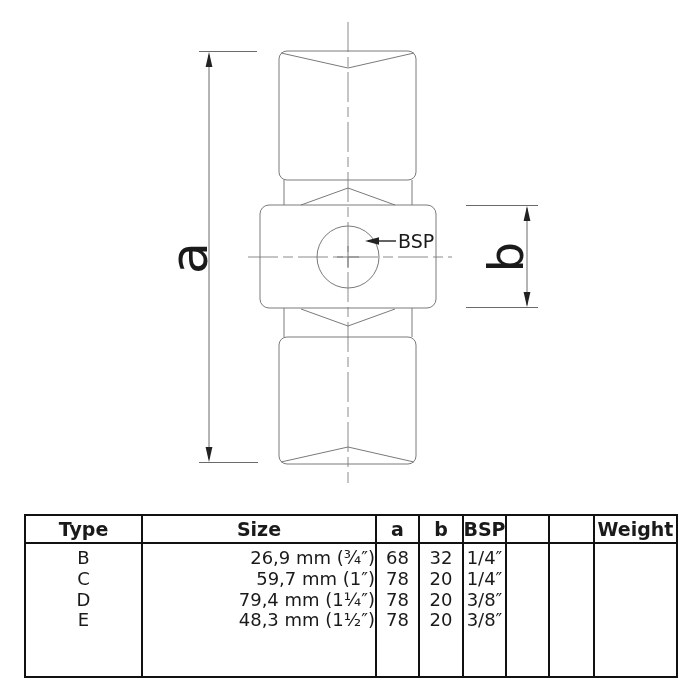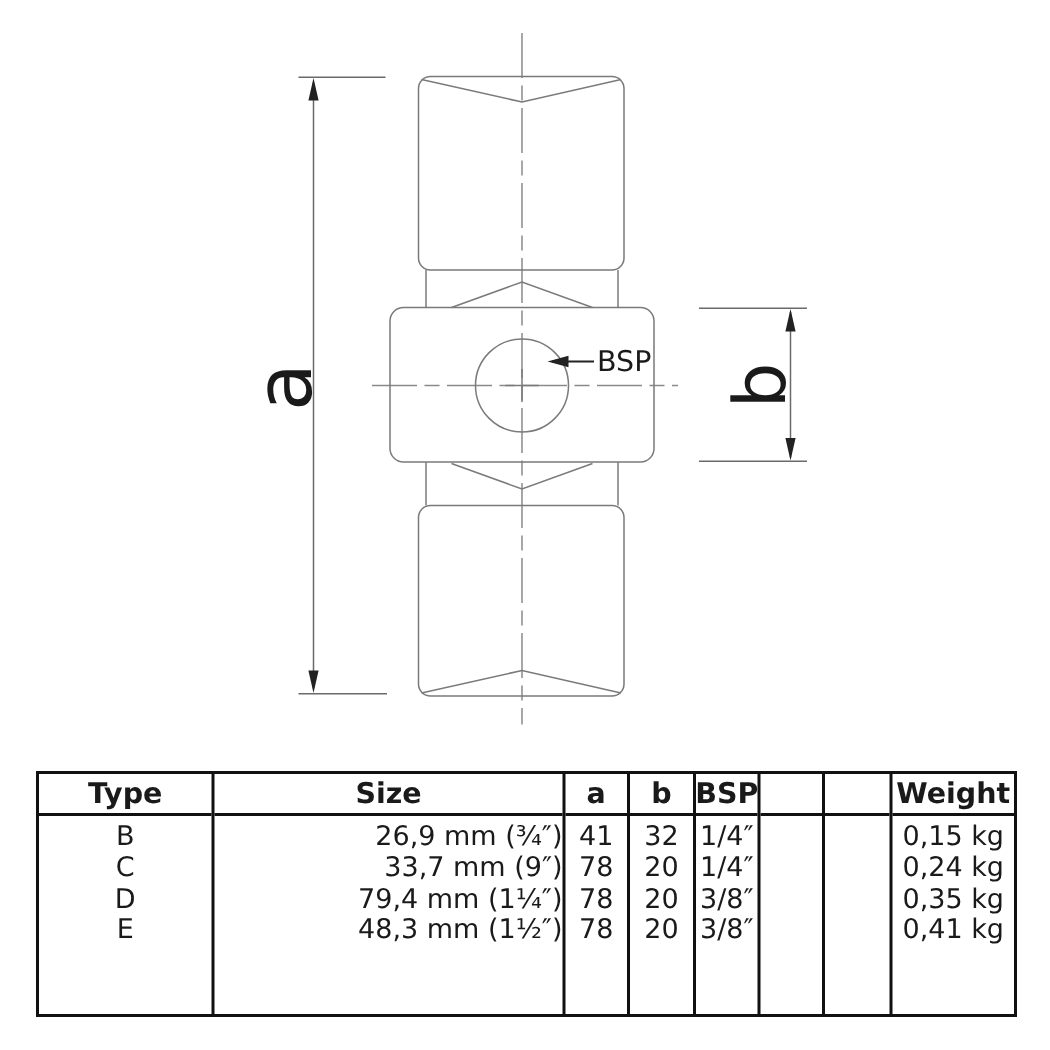--- a/index.html
+++ b/index.html
@@ -98,30 +98,30 @@
         <div class="cell">C</div>
         <div class="cell">D</div>
         <div class="cell">E</div>
       </div>
     </div>
 
     <div class="col col-size">
       <div class="hdr">Size</div>
       <div class="cells">
         <div class="cell">26,9 mm (¾″)</div>
-        <div class="cell">33,7 mm (9″)</div>
+        <div class="cell">59,7 mm (1″)</div>
         <div class="cell">79,4 mm (1¼″)</div>
         <div class="cell">48,3 mm (1½″)</div>
       </div>
     </div>
 
     <div class="col col-a">
       <div class="hdr">a</div>
       <div class="cells">
-        <div class="cell">41</div>
+        <div class="cell">68</div>
         <div class="cell">78</div>
         <div class="cell">78</div>
         <div class="cell">78</div>
       </div>
     </div>
 
     <div class="col col-b">
       <div class="hdr">b</div>
       <div class="cells">
         <div class="cell">32</div>
@@ -146,22 +146,16 @@
       <div class="cells"></div>
     </div>
 
     <div class="col col-e2">
       <div class="hdr"></div>
       <div class="cells"></div>
     </div>
 
     <div class="col col-weight last">
       <div class="hdr">Weight</div>
-      <div class="cells">
-        <div class="cell">0,15 kg</div>
-        <div class="cell">0,24 kg</div>
-        <div class="cell">0,35 kg</div>
-        <div class="cell">0,41 kg</div>
-      </div>
     </div>
 
   </div>
 </div>
 
 </body></html>

